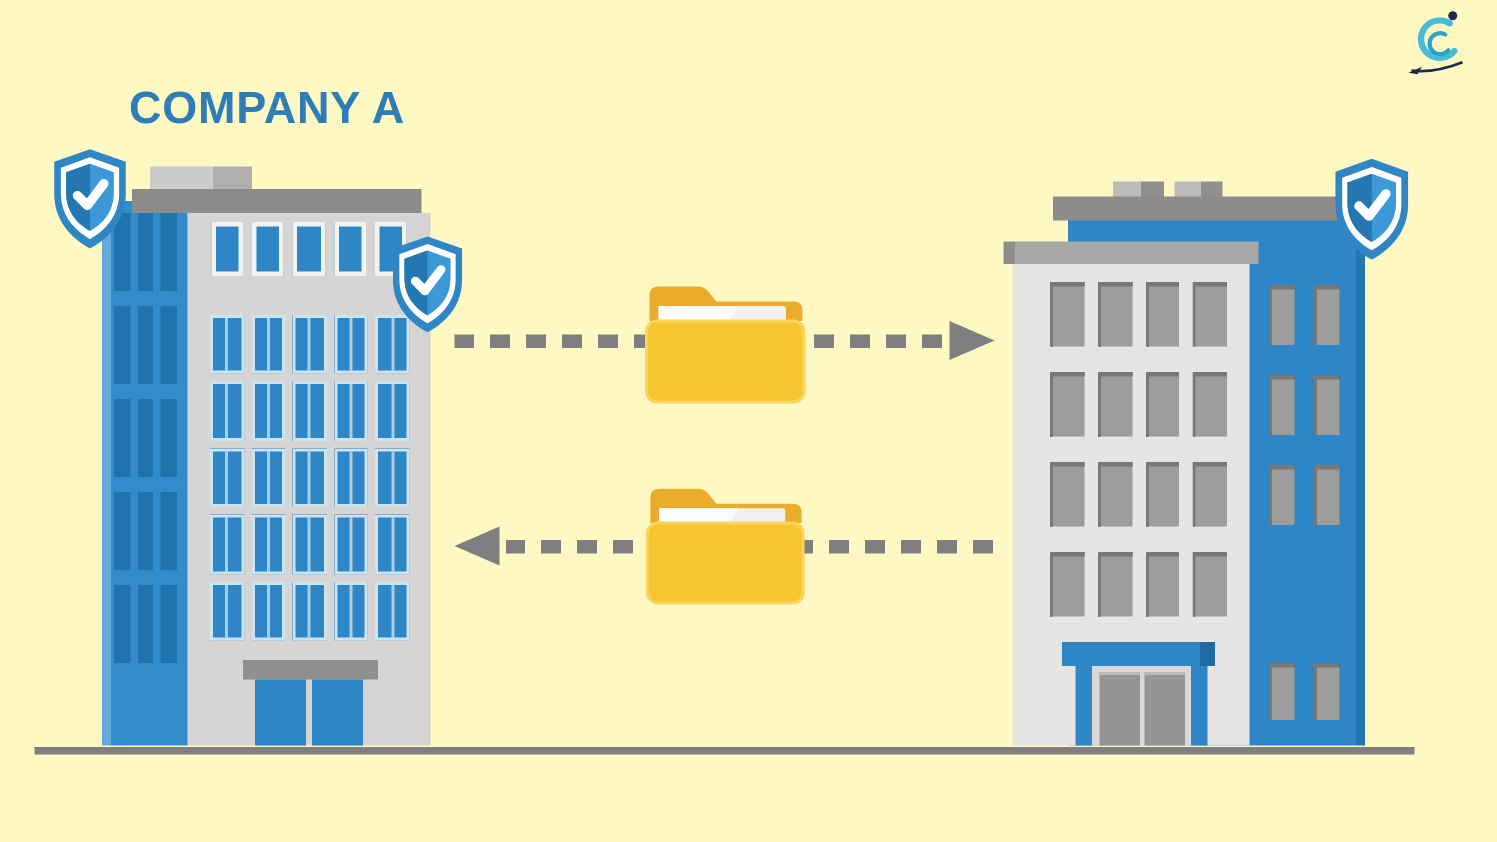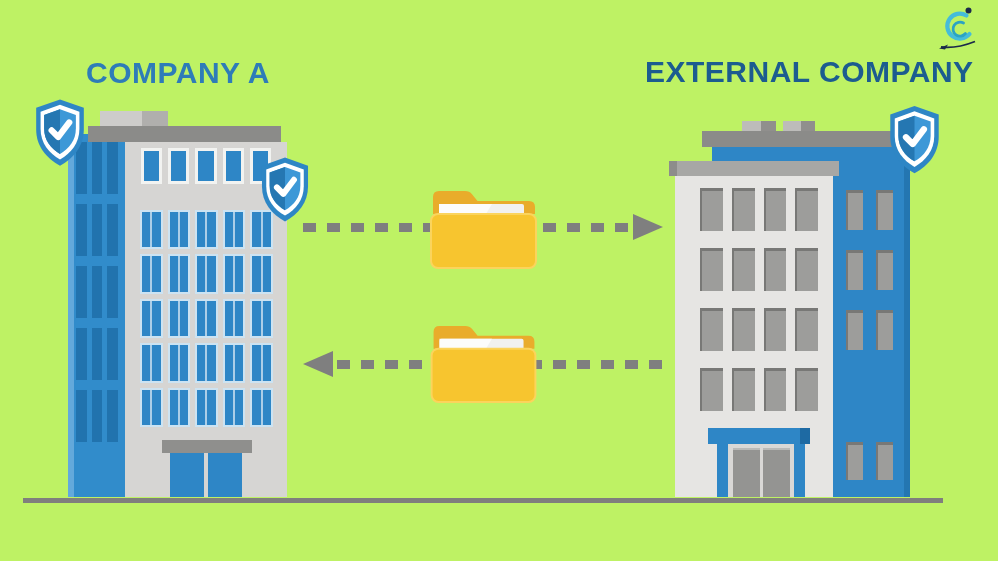--- a/index.html
+++ b/index.html
@@ -1,16 +1,16 @@
 <!DOCTYPE html>
 <html style="--title-left: #2E7CB8; --title-right: #1C5C8F; --building-blue: #2E86C6; --tower-blue: #318CCB; --tower-blue-highlight: #63A9DB; --tower-window-blue: #2173AE; --facade-gray: #D6D5D3; --facade-white: #E6E5E3; --window-gray: #9D9D9B; --roof-gray: #8B8B89; --trim-gray: #A7A7A5; --ground-gray: #807F7D; --arrow-gray: #7F7F7F; --folder-front: #F7C52F; --folder-back: #E9AC2B; --folder-paper: #F1F1EF; --shield-blue: #2E86C5; --shield-dark: #2577B2; --shield-light: #3D98D7; --check-white: #FFFFFF; --logo-cyan: #45BCD9; --logo-navy: #1B2A4A;"><head>
 <meta charset="utf-8">
 <style>
   html,body{margin:0;padding:0;background:#fff;}
-  .scene{position:relative;width:998px;height:561px;background:#bef264;overflow:hidden;
+  .scene{position:relative;width:998px;height:561px;background:#fef9c3;overflow:hidden;
          font-family:"Liberation Sans", sans-serif;}
   .abs{position:absolute;}
 
   
   .title{position:absolute;font-weight:bold;font-size:30px;letter-spacing:.5px;
          text-align:center;white-space:nowrap;}
   .title-left{left:58px;top:56px;width:240px;color:var(--title-left,#2E7CB8);}
   .title-right{left:645px;top:55px;width:305px;color:var(--title-right,#1C5C8F);}
 
   
@@ -89,21 +89,20 @@
   .shield{position:absolute;z-index:5;}
   .folder{position:absolute;z-index:4;}
   .logo{position:absolute;left:936px;top:4px;width:44px;height:50px;z-index:5;}
 </style>
 </head>
 <body>
 
 <div class="scene">
 
   <div class="title title-left">COMPANY A</div>
-  <div class="title title-right">EXTERNAL COMPANY</div>
 
   <svg class="logo" viewBox="0 0 44 50">
     <path d="M30.5 11.5 A12.5 12.5 0 1 0 33.5 30" stroke="var(--logo-cyan,#45BCD9)" stroke-width="4.2" fill="none" stroke-linecap="round"></path>
     <path d="M27.5 19 A7 7 0 1 0 29.5 29.5" stroke="#2BA3C4" stroke-width="2.8" fill="none" stroke-linecap="round"></path>
     <circle cx="32.5" cy="6.5" r="3" fill="var(--logo-navy,#1B2A4A)"></circle>
     <path d="M5 43 Q20 45 39 37.5" stroke="var(--logo-navy,#1B2A4A)" stroke-width="1.8" fill="none"></path>
     <path d="M3 44.5 L12 40.5 L9 45.5 Z" fill="var(--logo-navy,#1B2A4A)"></path>
   </svg>
 
   <div>

